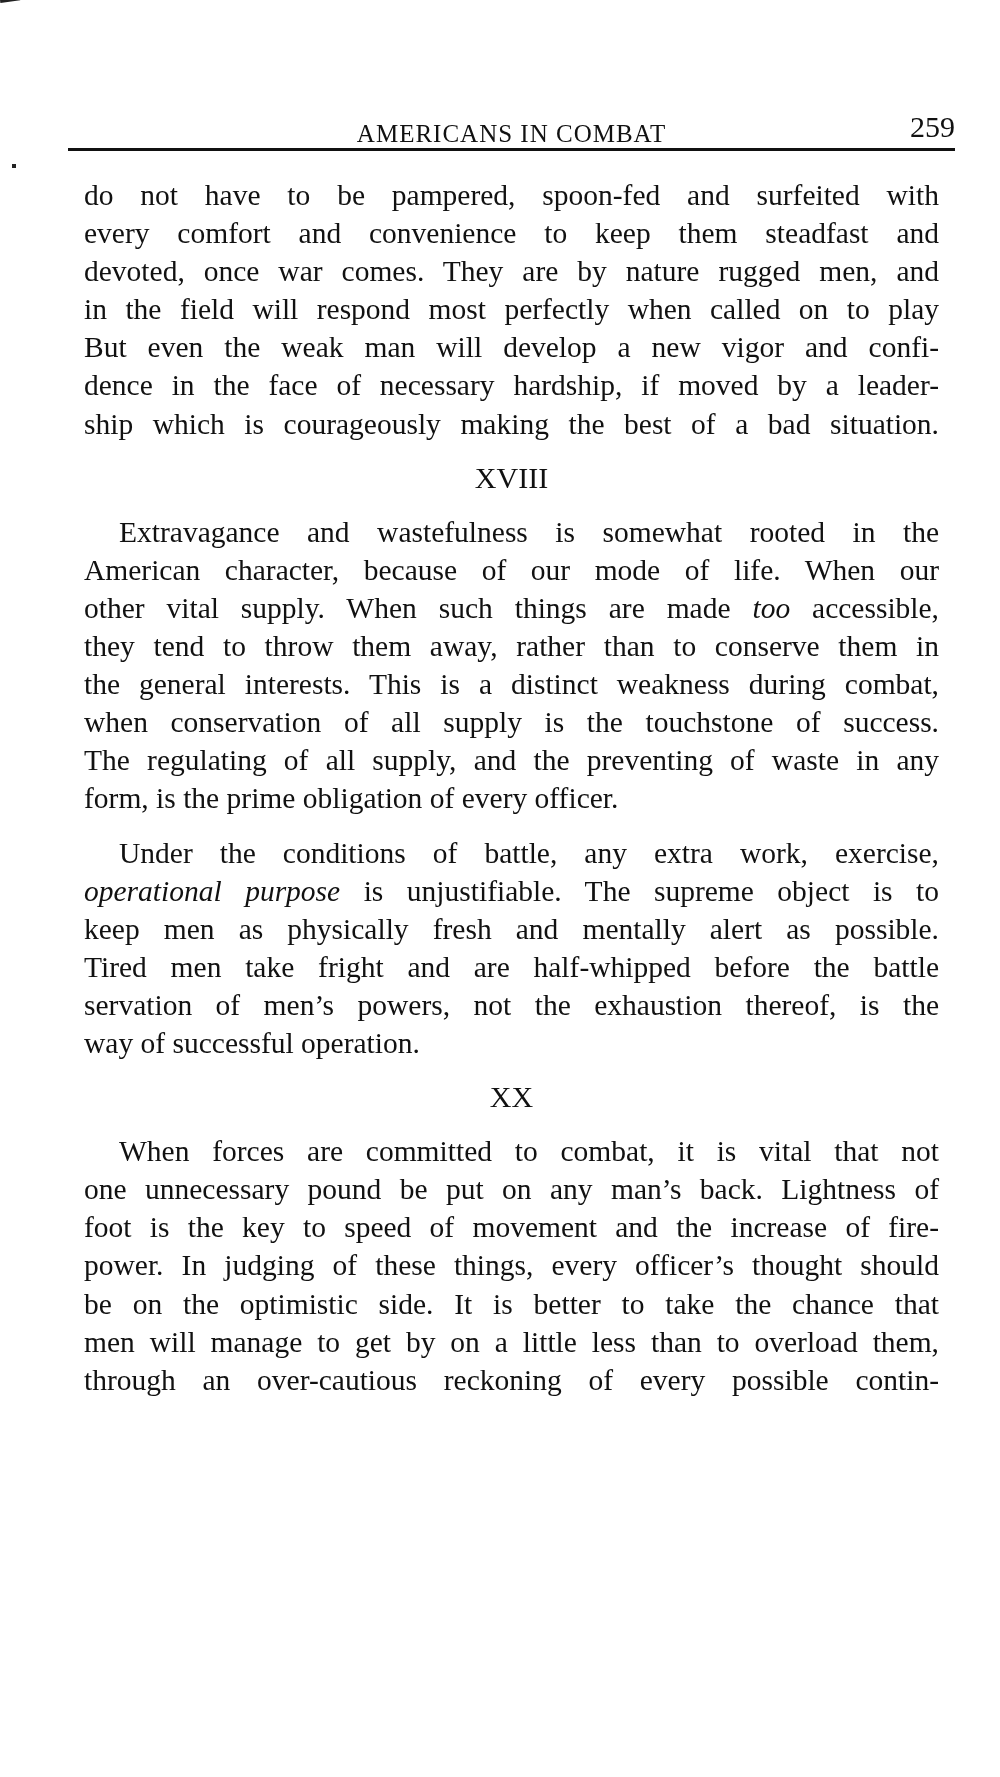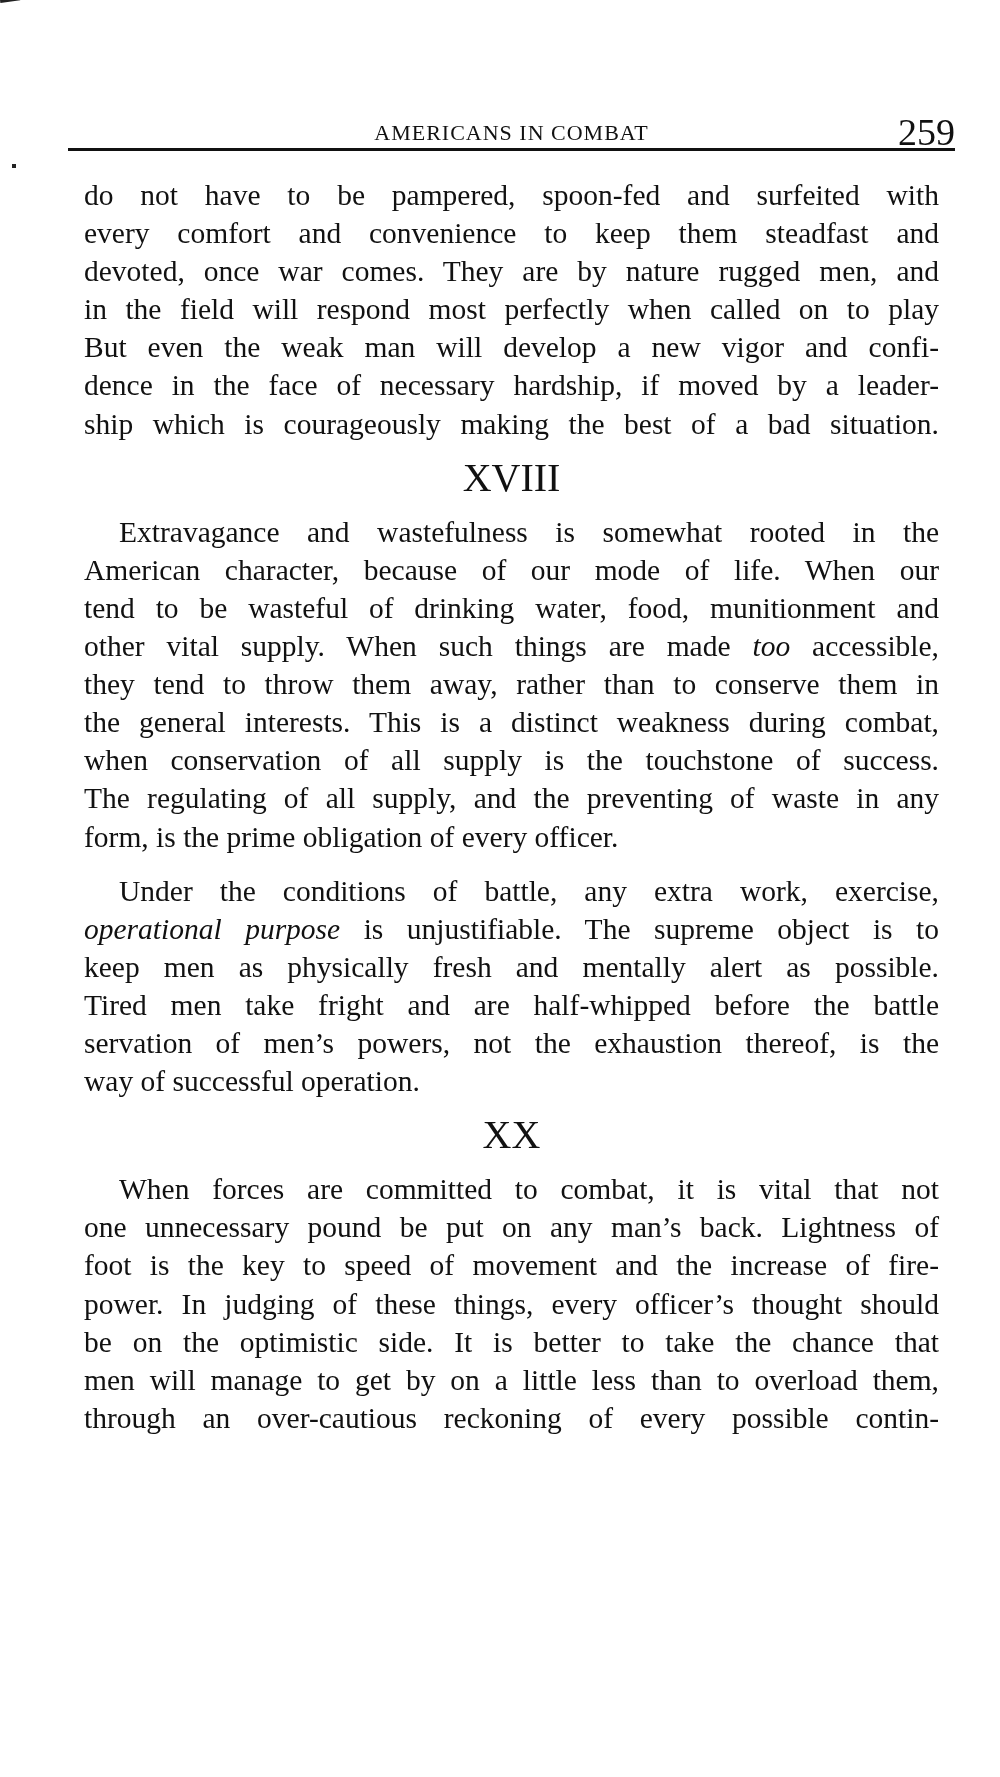--- a/index.html
+++ b/index.html
@@ -40,30 +40,30 @@
       width: 887px;
       height: 40px;
       border-bottom: 3px solid #111;
     }
     .running-title {
       position: absolute;
       left: 0;
       right: 0;
       top: 12px;
       text-align: center;
-      font-size: 22px;
+      font-size: 25px;
       letter-spacing: 1px;
       font-variant: small-caps;
       text-transform: uppercase;
     }
     .page-number {
       position: absolute;
       right: 0;
       top: 2px;
-      font-size: 38px;
+      font-size: 30px;
     }
     .page-body {
       position: absolute;
       left: 68px;
       top: 160px;
       width: 887px;
       font-size: 29.5px;
       line-height: 38.1px;
     }
     .para {
@@ -71,21 +71,21 @@
       text-align: justify;
       text-align-last: left;
       hyphens: manual;
     }
     .para.first {
       text-indent: 0;
     }
     .section-head {
       text-align: center;
       margin: 0;
-      font-size: 40px;
+      font-size: 30px;
       line-height: 38.1px;
     }
     .line {
       display: block;
       text-align: justify;
       text-align-last: justify;
       white-space: nowrap;
     }
     .line.last {
       text-align-last: left;
@@ -117,21 +117,20 @@
     <span class="line">in the field will respond most perfectly when called on to play</span>
     <span class="line">But even the weak man will develop a new vigor and confi-</span>
     <span class="line">dence in the face of necessary hardship, if moved by a leader-</span>
     <span class="line">ship which is courageously making the best of a bad situation.</span>
   </div>
 
   <div class="section-head">XVIII</div>
   <div class="para">
     <span class="line indent">Extravagance and wastefulness is somewhat rooted in the</span>
     <span class="line">American character, because of our mode of life. When our</span>
-    <span class="line">tend to be wasteful of drinking water, food, munitionment and</span>
     <span class="line"><span>other vital supply. When such things are made </span><em>too</em><span> accessible,</span></span>
     <span class="line">they tend to throw them away, rather than to conserve them in</span>
     <span class="line">the general interests. This is a distinct weakness during combat,</span>
     <span class="line">when conservation of all supply is the touchstone of success.</span>
     <span class="line">The regulating of all supply, and the preventing of waste in any</span>
     <span class="line last">form, is the prime obligation of every officer.</span>
   </div>
 
   <div class="para">
     <span class="line indent">Under the conditions of battle, any extra work, exercise,</span>

